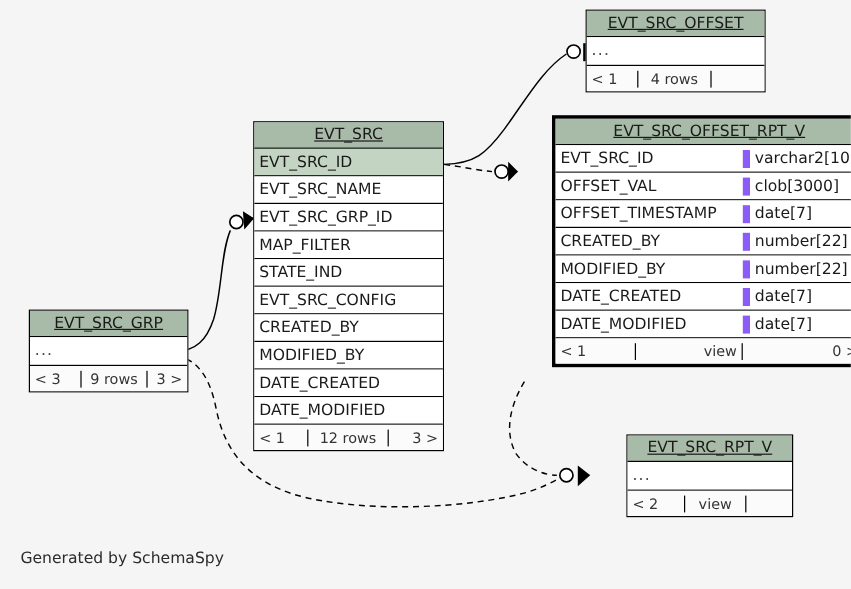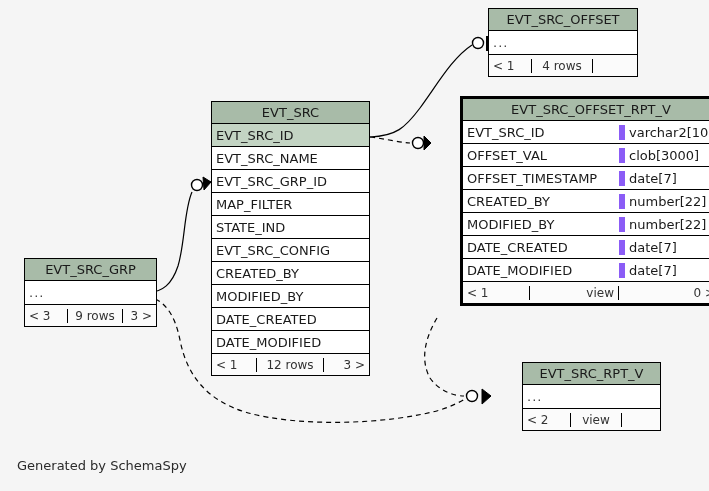--- a/index.html
+++ b/index.html
@@ -41,20 +41,21 @@
     background: #a8bba8;
     text-align: center;
     font-size: 13px;
     color: #1a1a1a;
     border-bottom: 1px solid #000000;
     box-sizing: border-box;
     line-height: 1;
     display: flex;
     align-items: center;
     justify-content: center;
+    text-decoration: underline;
   }
   .row {
     display: flex;
     border-bottom: 1px solid #000000;
     box-sizing: border-box;
     font-size: 13px;
     color: #1a1a1a;
     background: #ffffff;
     align-items: center;
   }

